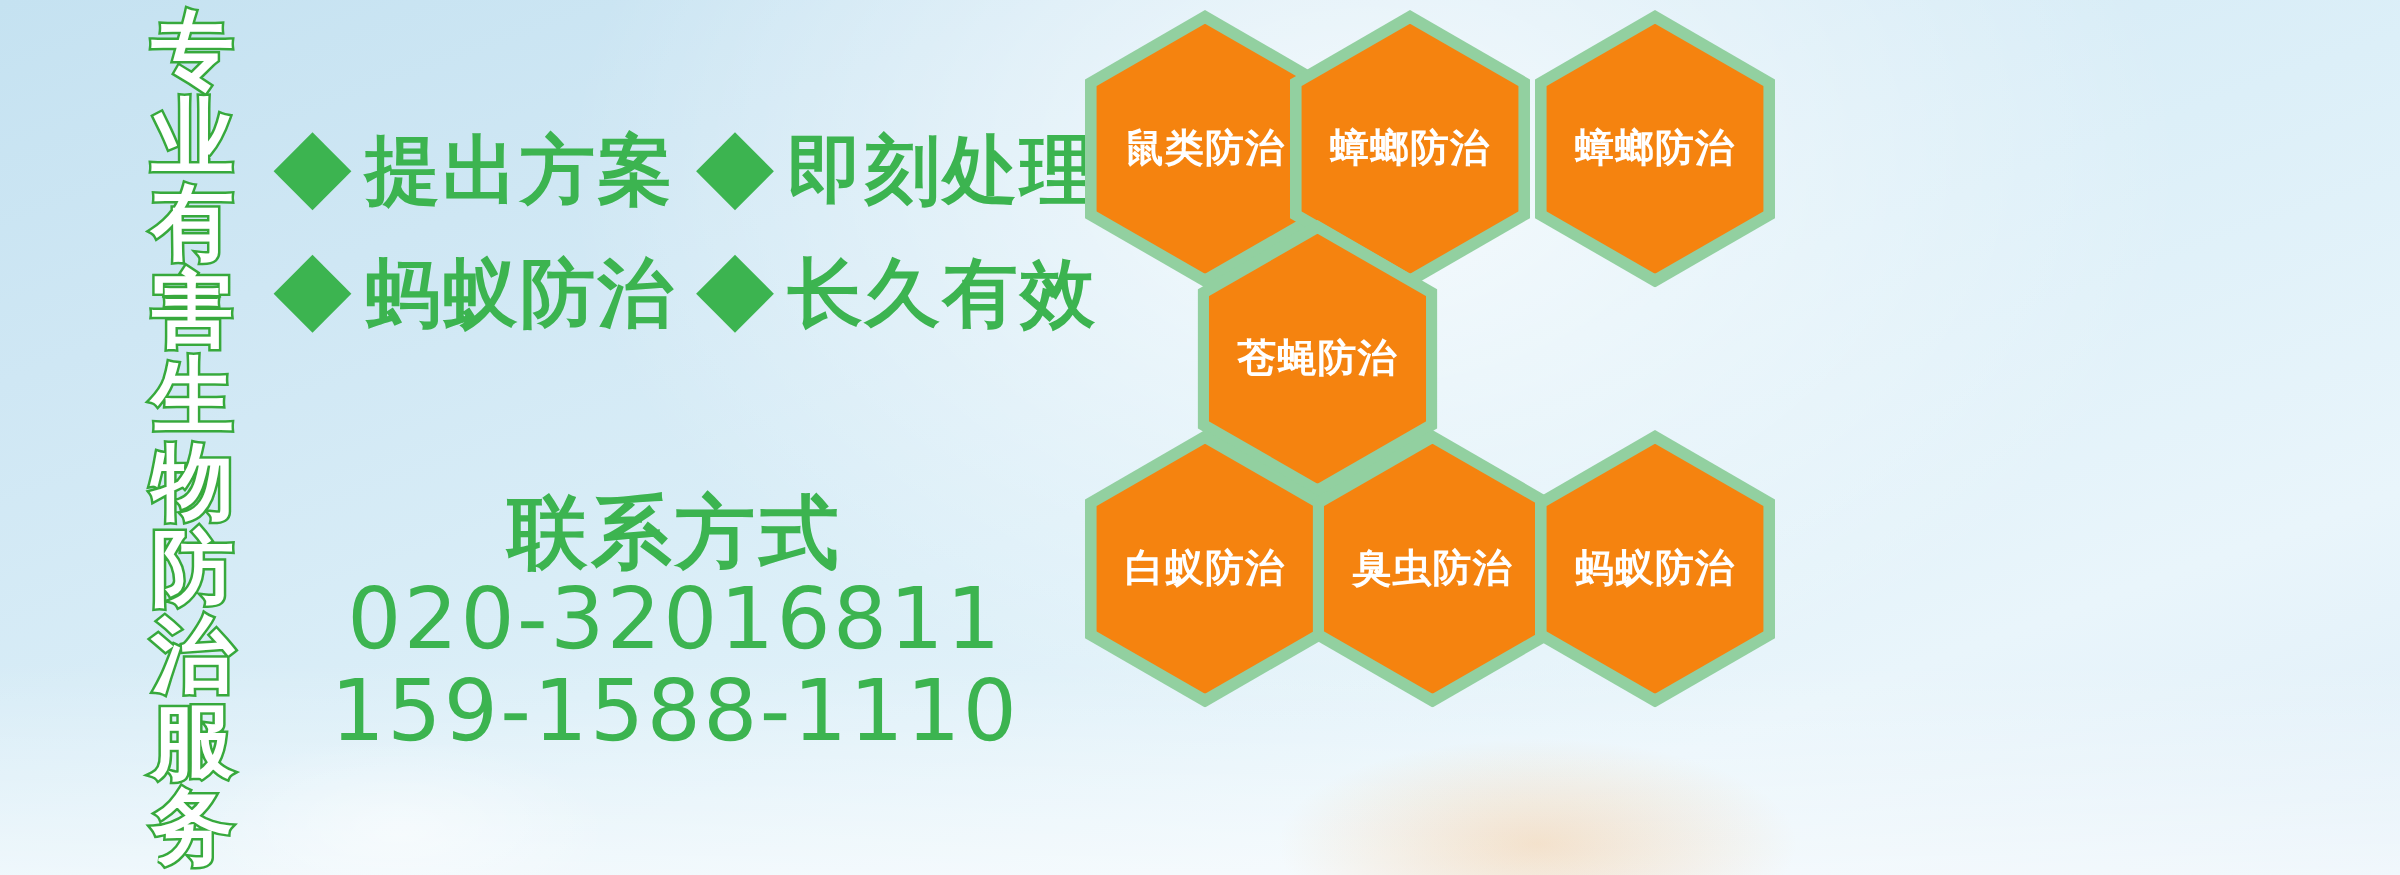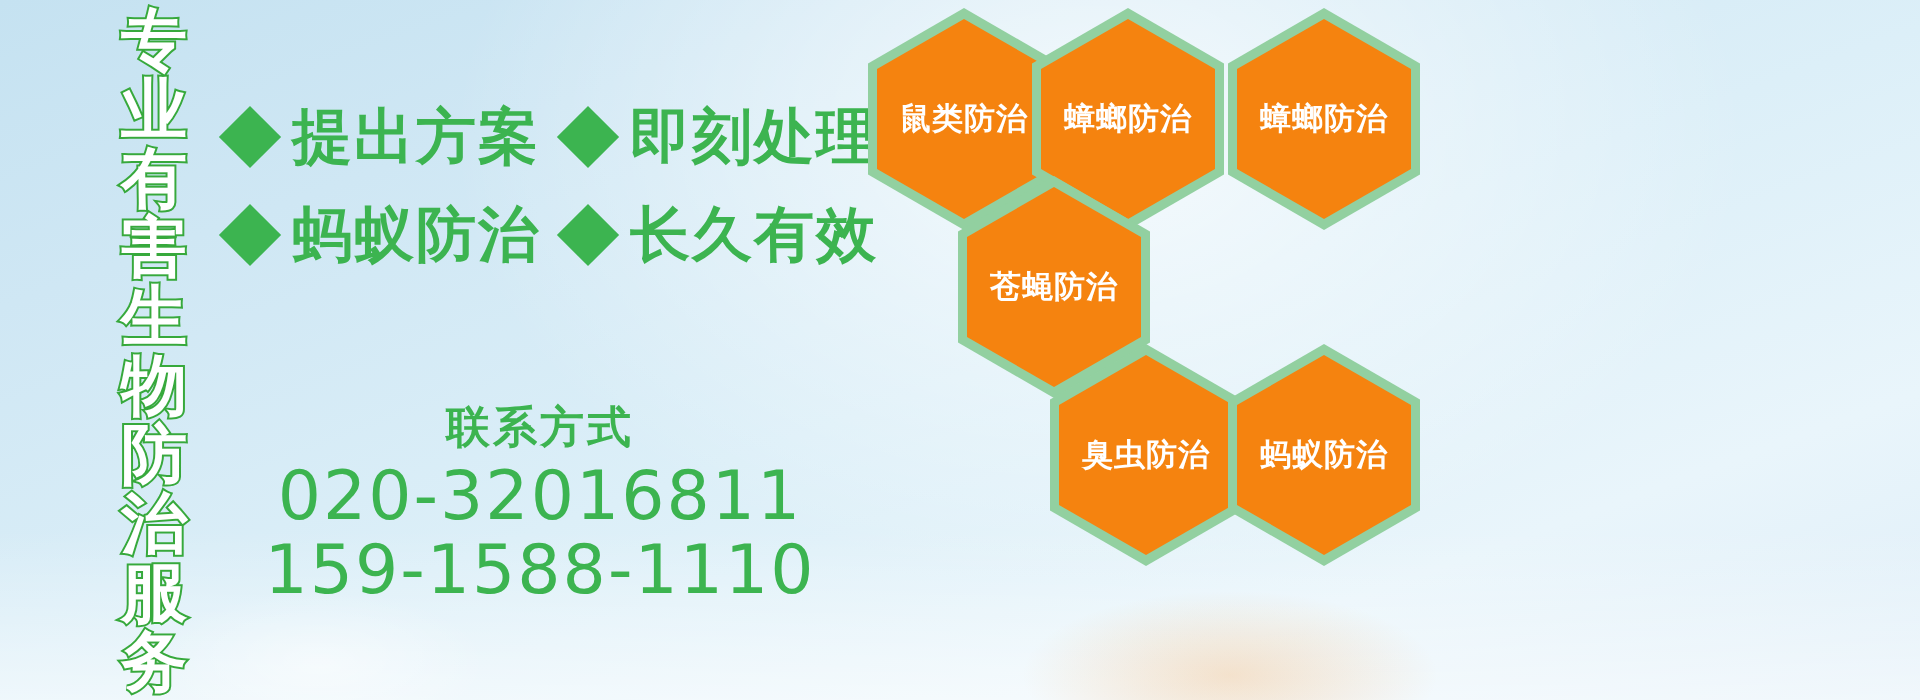--- a/index.html
+++ b/index.html
@@ -81,21 +81,21 @@
   .feature-gap { width:26px; flex:0 0 auto; }
 
   
   #contact {
     position:absolute;
     left:240px; top:395px;
     width:600px;
     text-align:center;
   }
   #contact-heading {
-    font-size:44px; font-weight:bold;
+    font-size:64px; font-weight:bold;
     color:#3cb450;
     letter-spacing:3px;
     line-height:64px;
     font-family:"DejaVu Sans", sans-serif;
   }
   .contact-phone {
     font-size:68px;
     color:#3cb450;
     letter-spacing:2px;
     line-height:74px;
@@ -215,20 +215,25 @@
       <span class="hex-label">蟑螂防治</span>
     </div>
 
     <div class="hex" style="left:96px;  top:176px;">
       <span class="hex-outer"></span>
       <span class="hex-inner"></span>
       <span class="hex-label">苍蝇防治</span>
     </div>
 
 
+    <div class="hex" style="left:6px;   top:344px;">
+      <span class="hex-outer"></span>
+      <span class="hex-inner"></span>
+      <span class="hex-label">白蚁防治</span>
+    </div>
 
     <div class="hex" style="left:188px; top:344px;">
       <span class="hex-outer"></span>
       <span class="hex-inner"></span>
       <span class="hex-label">臭虫防治</span>
     </div>
 
     <div class="hex" style="left:366px; top:344px;">
       <span class="hex-outer"></span>
       <span class="hex-inner"></span>

